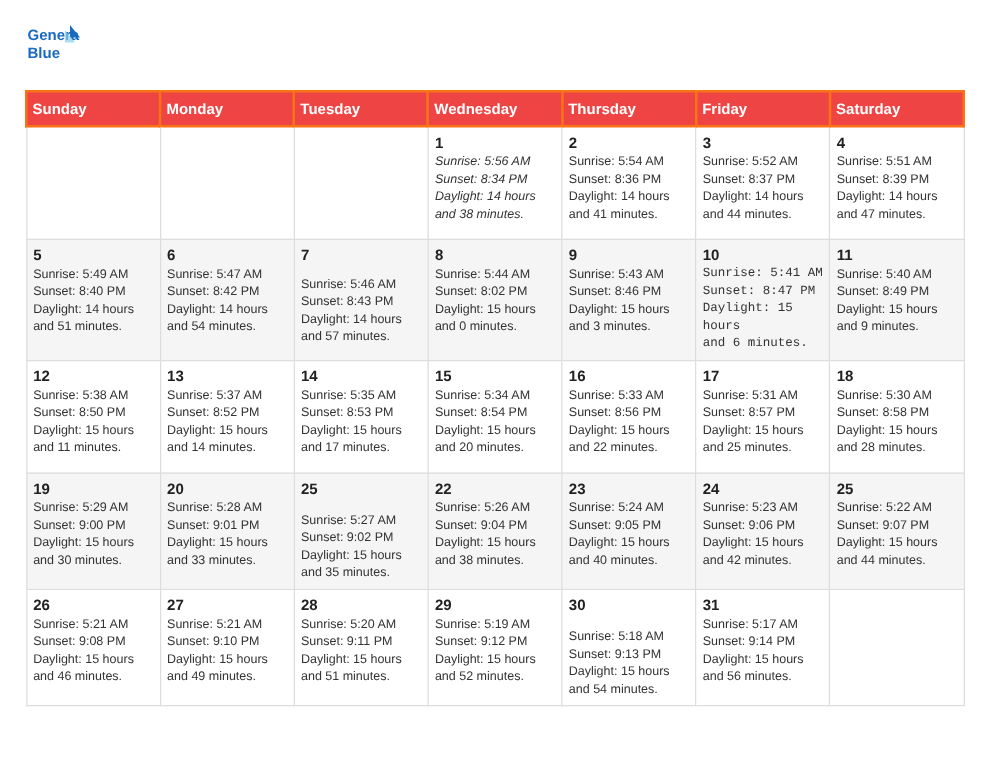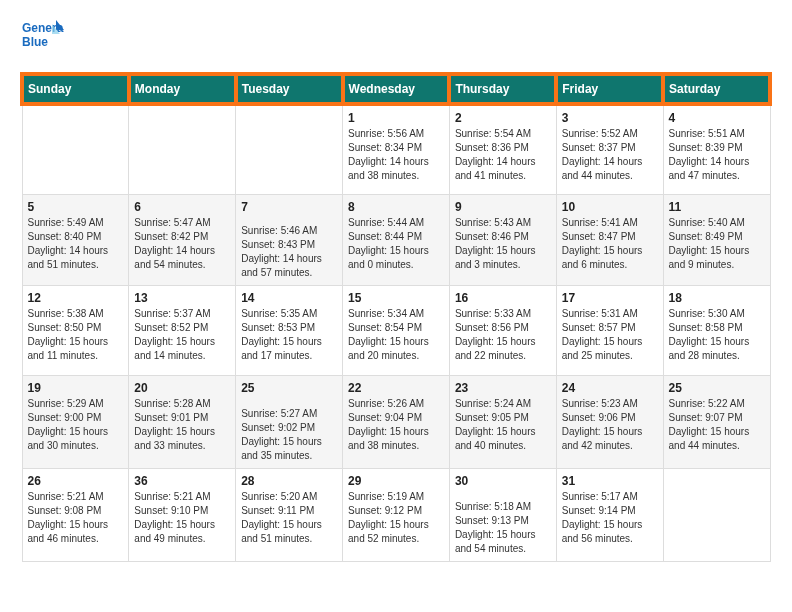--- a/index.html
+++ b/index.html
@@ -32,27 +32,27 @@
     .subtitle {
       font-size: 16px;
       color: #444;
     }
     table {
       width: 100%;
       border-collapse: collapse;
       table-layout: fixed;
     }
     thead th {
-      background: #0f766e;
+      background: #ef4444;
       color: #fff;
       font-size: 12px;
       font-weight: bold;
       padding: 6px 4px;
       text-align: left;
-      border: 4px solid #f97316;
+      border: 2px solid #f97316;
     }
     tbody td {
       vertical-align: top;
       padding: 5px 5px;
       font-size: 10.5px;
       color: #222;
       border: 1px solid #ddd;
       background: #fff;
       min-height: 80px;
       height: 90px;
@@ -102,21 +102,21 @@
         <th>Saturday</th>
       </tr>
   </thead>
   <tbody id="calendar-body">
   <tr>
         <td></td>
         <td></td>
         <td></td>
         <td>
           <span class="day-num">1</span>
-          <div class="day-info" style="white-space: pre-line;">Sunrise: 5:56 AM
+          <div class="day-info" style="white-space: pre-line; font-style: italic;">Sunrise: 5:56 AM
 Sunset: 8:34 PM
 Daylight: 14 hours
 and 38 minutes.</div>
         </td>
         <td>
           <span class="day-num">2</span>
           <div class="day-info" style="white-space: pre-line;">Sunrise: 5:54 AM
 Sunset: 8:36 PM
 Daylight: 14 hours
 and 41 minutes.</div>
@@ -154,34 +154,34 @@
         <td>
           <span class="day-num">7</span>
           <div class="day-info" style="white-space: pre-line; margin-top: 10px;">Sunrise: 5:46 AM
 Sunset: 8:43 PM
 Daylight: 14 hours
 and 57 minutes.</div>
         </td>
         <td>
           <span class="day-num">8</span>
           <div class="day-info" style="white-space: pre-line;">Sunrise: 5:44 AM
-Sunset: 8:44 PM
+Sunset: 8:02 PM
 Daylight: 15 hours
 and 0 minutes.</div>
         </td>
         <td>
           <span class="day-num">9</span>
           <div class="day-info" style="white-space: pre-line;">Sunrise: 5:43 AM
 Sunset: 8:46 PM
 Daylight: 15 hours
 and 3 minutes.</div>
         </td>
         <td>
           <span class="day-num">10</span>
-          <div class="day-info" style="white-space: pre-line;">Sunrise: 5:41 AM
+          <div class="day-info" style="white-space: pre-line; font-family: Liberation Mono, monospace;">Sunrise: 5:41 AM
 Sunset: 8:47 PM
 Daylight: 15 hours
 and 6 minutes.</div>
         </td>
         <td>
           <span class="day-num">11</span>
           <div class="day-info" style="white-space: pre-line;">Sunrise: 5:40 AM
 Sunset: 8:49 PM
 Daylight: 15 hours
 and 9 minutes.</div>
@@ -291,21 +291,21 @@
       </tr>
       <tr>
         <td>
           <span class="day-num">26</span>
           <div class="day-info" style="white-space: pre-line;">Sunrise: 5:21 AM
 Sunset: 9:08 PM
 Daylight: 15 hours
 and 46 minutes.</div>
         </td>
         <td>
-          <span class="day-num">36</span>
+          <span class="day-num">27</span>
           <div class="day-info" style="white-space: pre-line;">Sunrise: 5:21 AM
 Sunset: 9:10 PM
 Daylight: 15 hours
 and 49 minutes.</div>
         </td>
         <td>
           <span class="day-num">28</span>
           <div class="day-info" style="white-space: pre-line;">Sunrise: 5:20 AM
 Sunset: 9:11 PM
 Daylight: 15 hours

